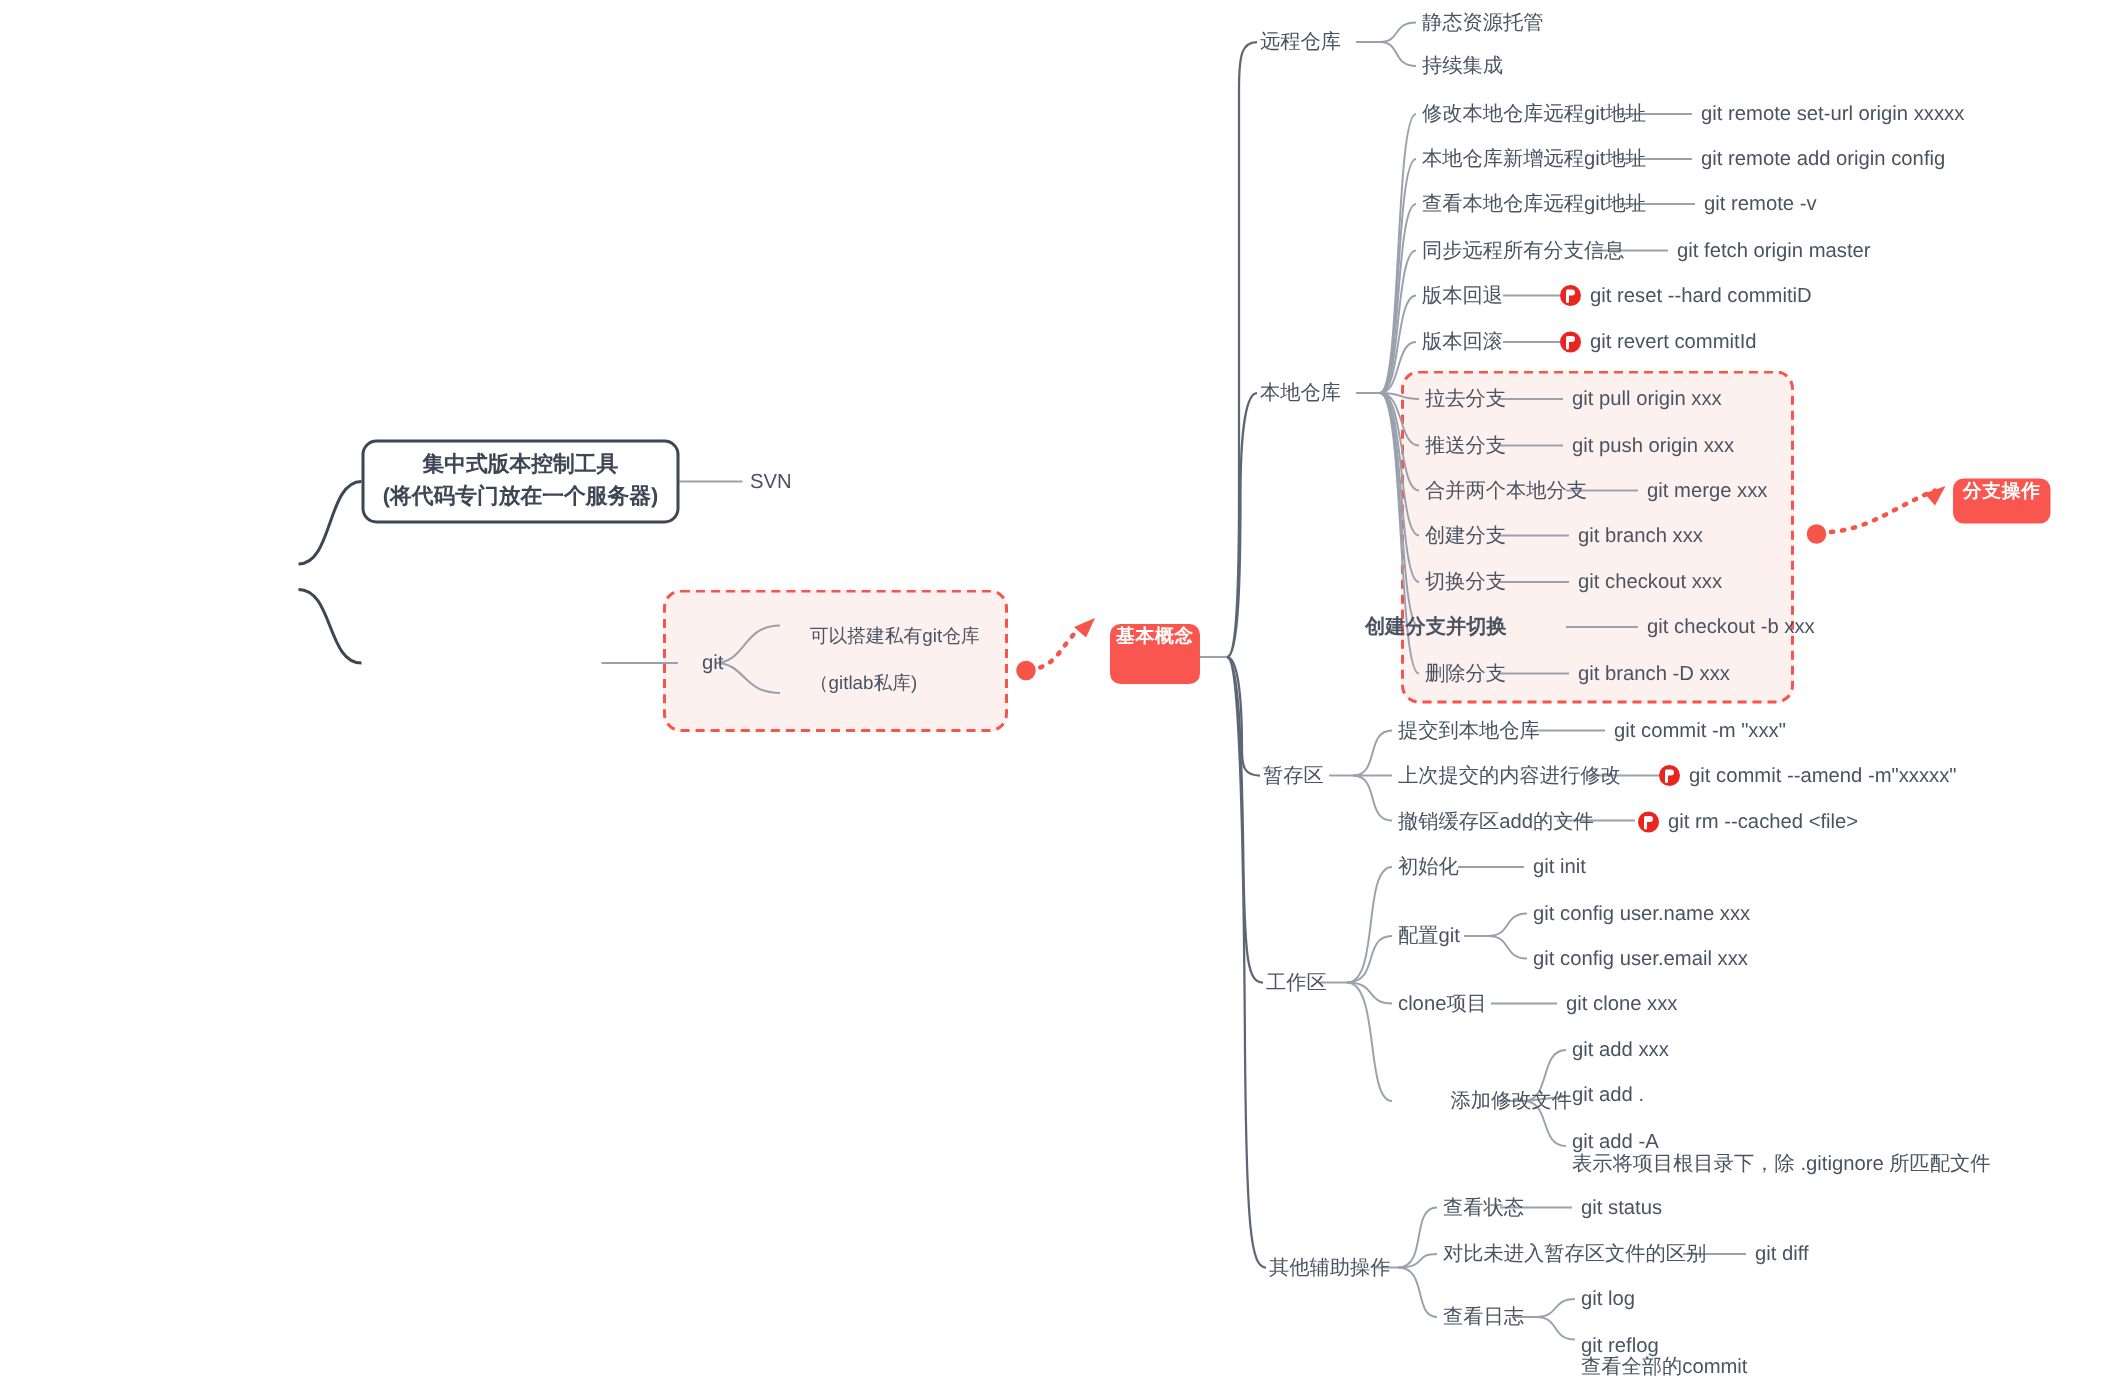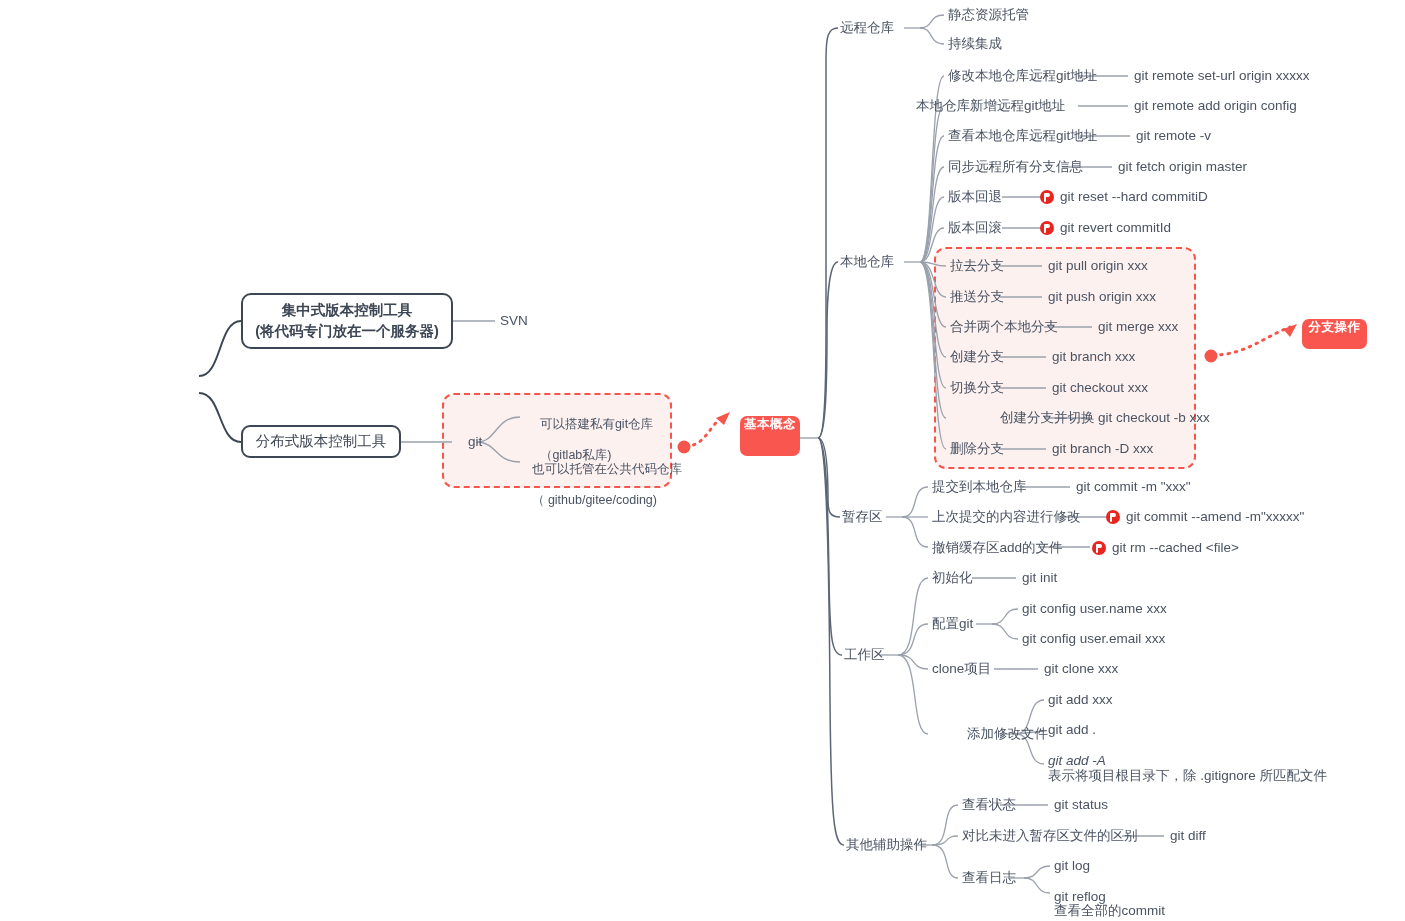--- a/index.html
+++ b/index.html
@@ -189,34 +189,27 @@
   </svg>
 
 
   <div class="nodebox" id="centralized-node">
     <div>
       <div>集中式版本控制工具</div>
       <div>(将代码专门放在一个服务器)</div>
     </div>
   </div>
 
-  <div class="nodebox" id="distributed-node">
-    <span>分布式版本控制工具</span>
-  </div>
 
   <div class="lbl t13" style="left:500px;top:313px;">SVN</div>
 
   <div class="lbl t13" style="left:468px;top:434px;">git</div>
   <div class="lbl t12" style="left:526px;top:401px;">
     <span>可以搭建私有git仓库</span><br>
     <span>（gitlab私库)</span>
-  </div>
-  <div class="lbl t12" style="left:518px;top:446px;">
-    <span>也可以托管在公共代码仓库</span><br>
-    <span>（ github/gitee/coding)</span>
   </div>
 
   <div class="pill" id="badge-basic">
     <span>基本概念</span>
   </div>
   <div class="pill" id="badge-branch">
     <span>分支操作</span>
   </div>
 
   <div class="lbl t13" style="left:840px;top:20px;">远程仓库</div>
@@ -224,21 +217,21 @@
   <div class="lbl t13" style="left:842px;top:509px;">暂存区</div>
   <div class="lbl t13" style="left:844px;top:647px;">工作区</div>
   <div class="lbl t13" style="left:846px;top:837px;">其他辅助操作</div>
 
   <div class="lbl t13" style="left:948px;top:7px;">静态资源托管</div>
   <div class="lbl t13" style="left:948px;top:36px;">持续集成</div>
 
   <div class="lbl t13" style="left:948px;top:68px;">修改本地仓库远程git地址</div>
   <div class="lbl t13" style="left:1134px;top:68px;">git remote set-url origin xxxxx</div>
 
-  <div class="lbl t13" style="left:916px;top:98px;">本地仓库新增远程git地址</div>
+  <div class="lbl t13" style="left:948px;top:98px;">本地仓库新增远程git地址</div>
   <div class="lbl t13" style="left:1134px;top:98px;">git remote add origin config</div>
 
   <div class="lbl t13" style="left:948px;top:128px;">查看本地仓库远程git地址</div>
   <div class="lbl t13" style="left:1136px;top:128px;">git remote -v</div>
 
   <div class="lbl t13" style="left:948px;top:159px;">同步远程所有分支信息</div>
   <div class="lbl t13" style="left:1118px;top:159px;">git fetch origin master</div>
 
   <div class="lbl t13" style="left:948px;top:189px;">版本回退</div>
   <span class="pin" style="left:1040px;top:190px;"></span>
@@ -256,21 +249,21 @@
 
   <div class="lbl t13" style="left:950px;top:319px;">合并两个本地分支</div>
   <div class="lbl t13" style="left:1098px;top:319px;">git merge xxx</div>
 
   <div class="lbl t13" style="left:950px;top:349px;">创建分支</div>
   <div class="lbl t13" style="left:1052px;top:349px;">git branch xxx</div>
 
   <div class="lbl t13" style="left:950px;top:380px;">切换分支</div>
   <div class="lbl t13" style="left:1052px;top:380px;">git checkout xxx</div>
 
-  <div class="lbl t13" style="left:1000px;top:410px;">创建分支并切换</div>
+  <div class="lbl t13" style="left:910px;top:410px;font-weight:bold;">创建分支并切换</div>
   <div class="lbl t13" style="left:1098px;top:410px;">git checkout -b xxx</div>
 
   <div class="lbl t13" style="left:950px;top:441px;">删除分支</div>
   <div class="lbl t13" style="left:1052px;top:441px;">git branch -D xxx</div>
 
   <div class="lbl t13" style="left:932px;top:479px;">提交到本地仓库</div>
   <div class="lbl t13" style="left:1076px;top:479px;">git commit -m "xxx"</div>
 
   <div class="lbl t13" style="left:932px;top:509px;">上次提交的内容进行修改</div>
   <span class="pin" style="left:1106px;top:510px;"></span>
@@ -286,21 +279,21 @@
   <div class="lbl t13" style="left:932px;top:616px;">配置git</div>
   <div class="lbl t13" style="left:1022px;top:601px;">git config user.name xxx</div>
   <div class="lbl t13" style="left:1022px;top:631px;">git config user.email xxx</div>
 
   <div class="lbl t13" style="left:932px;top:661px;">clone项目</div>
   <div class="lbl t13" style="left:1044px;top:661px;">git clone xxx</div>
 
   <div class="lbl t13" style="left:932px;top:726px;margin-left:35px;">添加修改文件</div>
   <div class="lbl t13" style="left:1048px;top:692px;">git add xxx</div>
   <div class="lbl t13" style="left:1048px;top:722px;">git add .</div>
-  <div class="lbl t13" style="left:1048px;top:753px;font-style:italic;">git add -A</div>
+  <div class="lbl t13" style="left:1048px;top:753px;">git add -A</div>
   <div class="lbl t13" style="left:1048px;top:768px;">表示将项目根目录下，除 .gitignore 所匹配文件</div>
 
   <div class="lbl t13" style="left:962px;top:797px;">查看状态</div>
   <div class="lbl t13" style="left:1054px;top:797px;">git status</div>
 
   <div class="lbl t13" style="left:962px;top:828px;">对比未进入暂存区文件的区别</div>
   <div class="lbl t13" style="left:1170px;top:828px;">git diff</div>
 
   <div class="lbl t13" style="left:962px;top:870px;">查看日志</div>
   <div class="lbl t13" style="left:1054px;top:858px;">git log</div>

